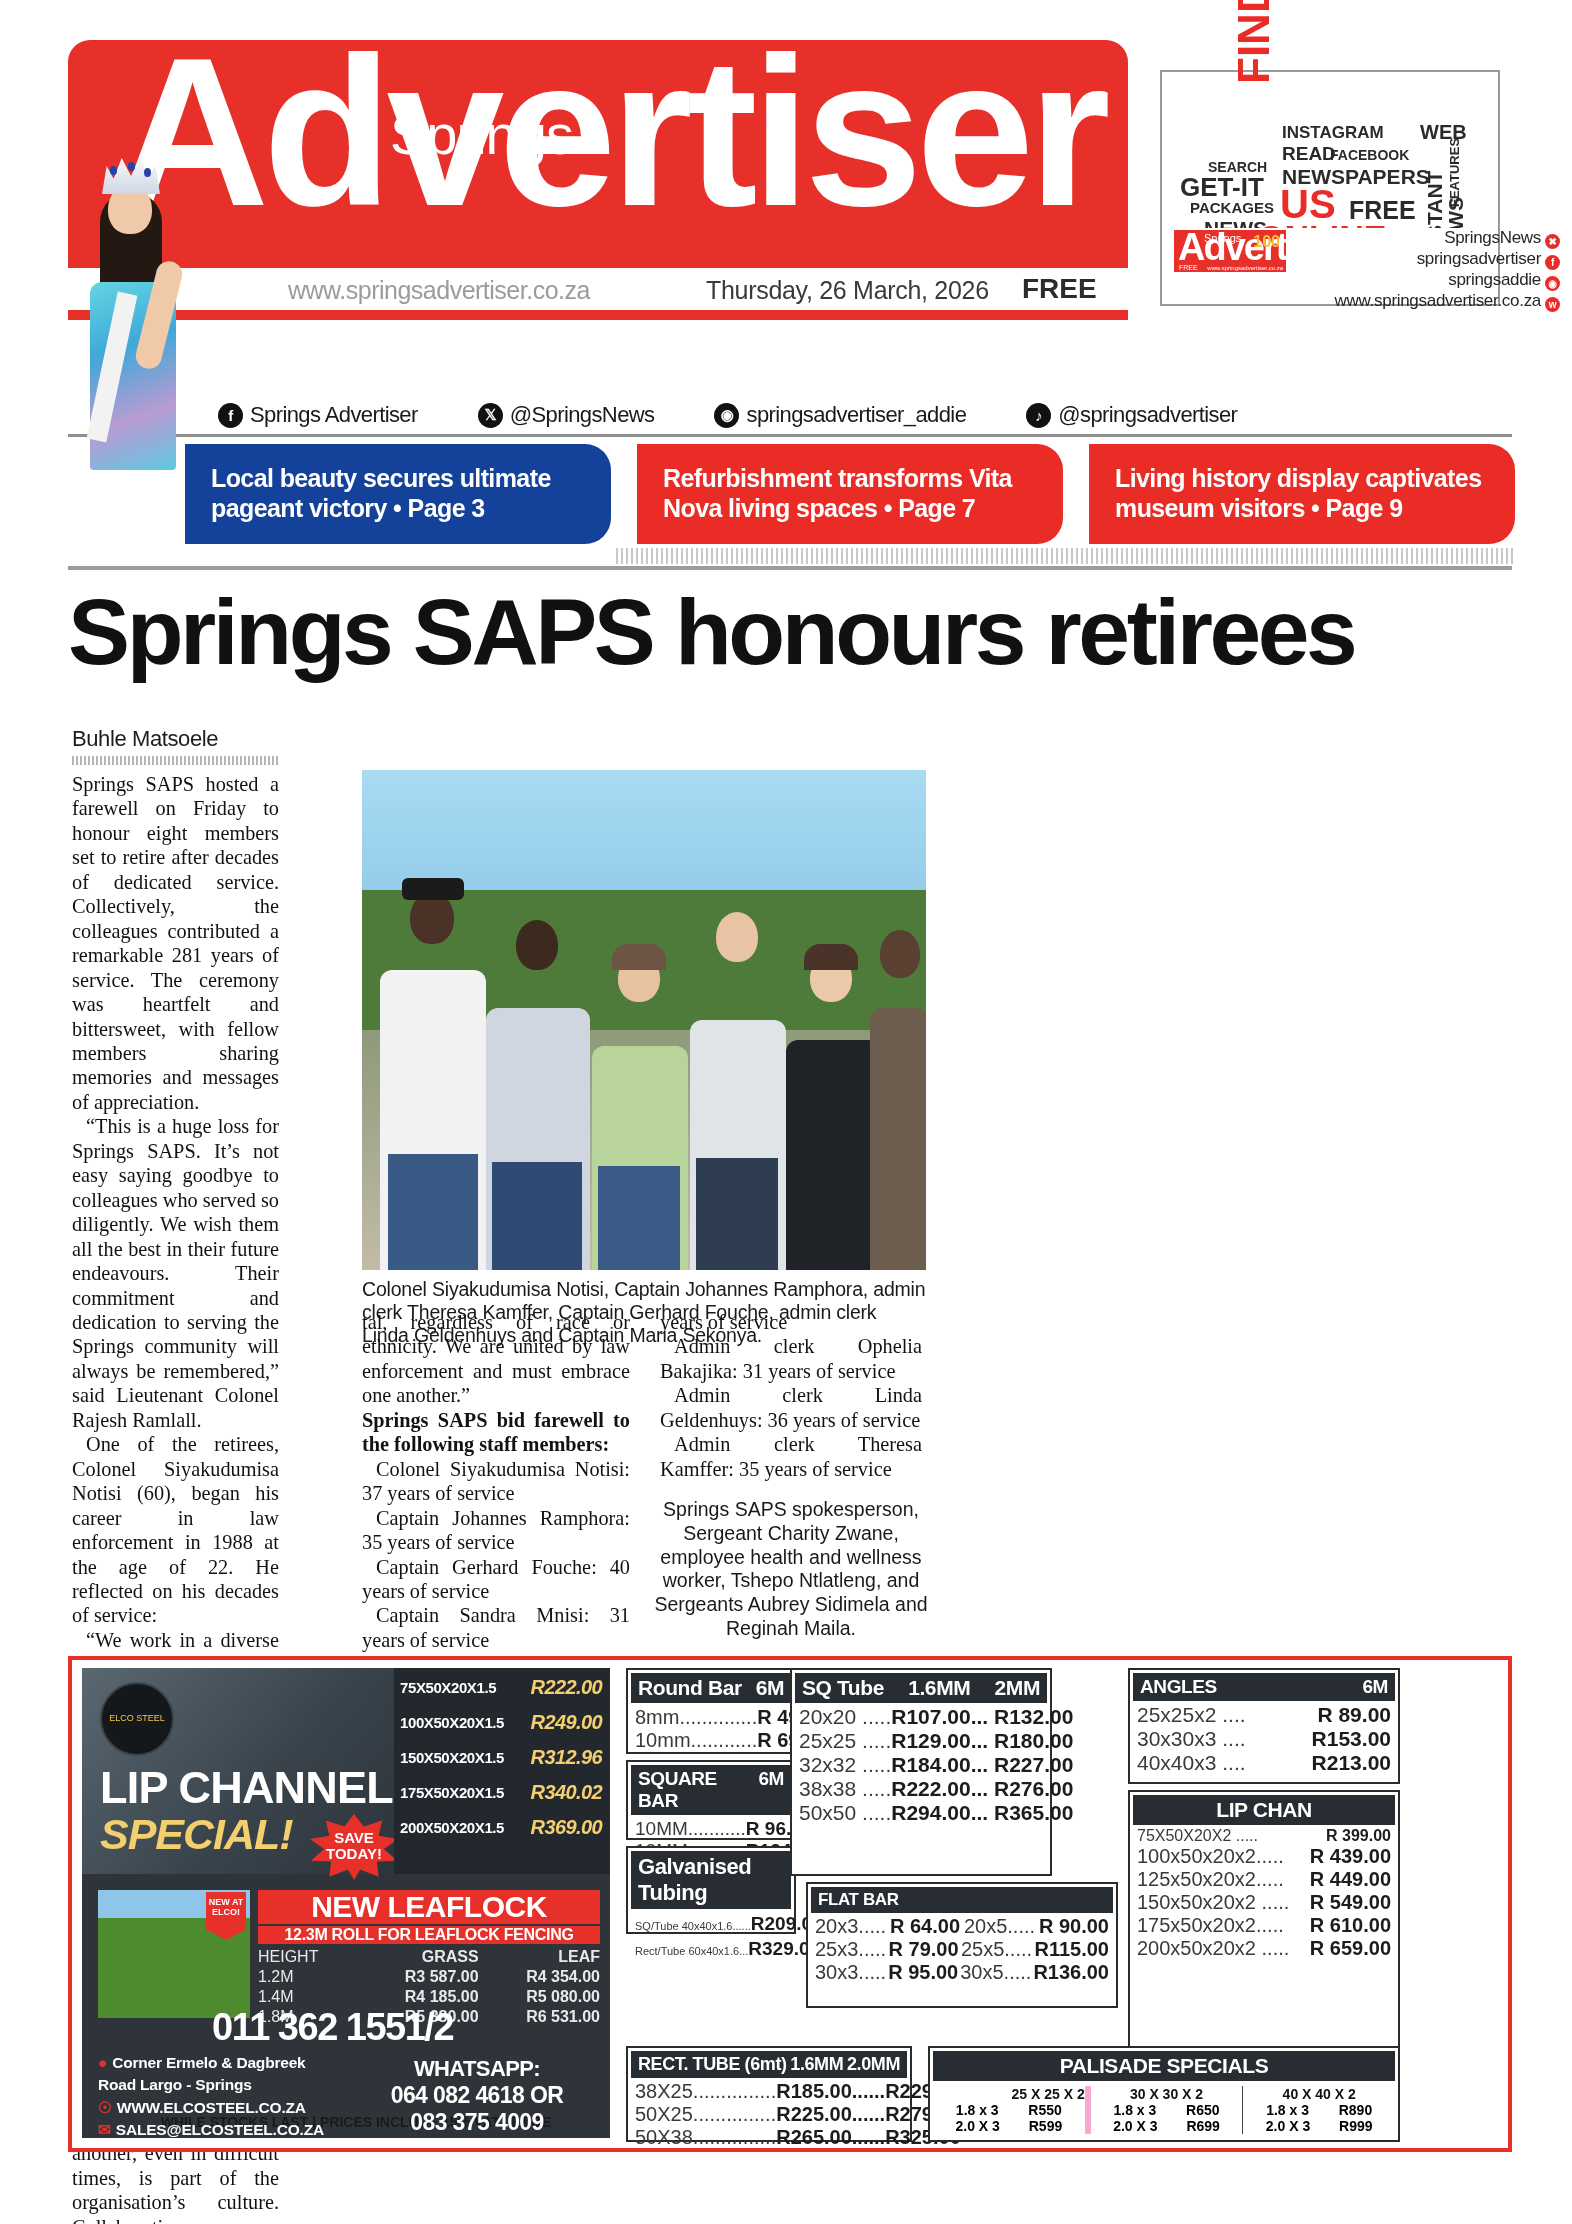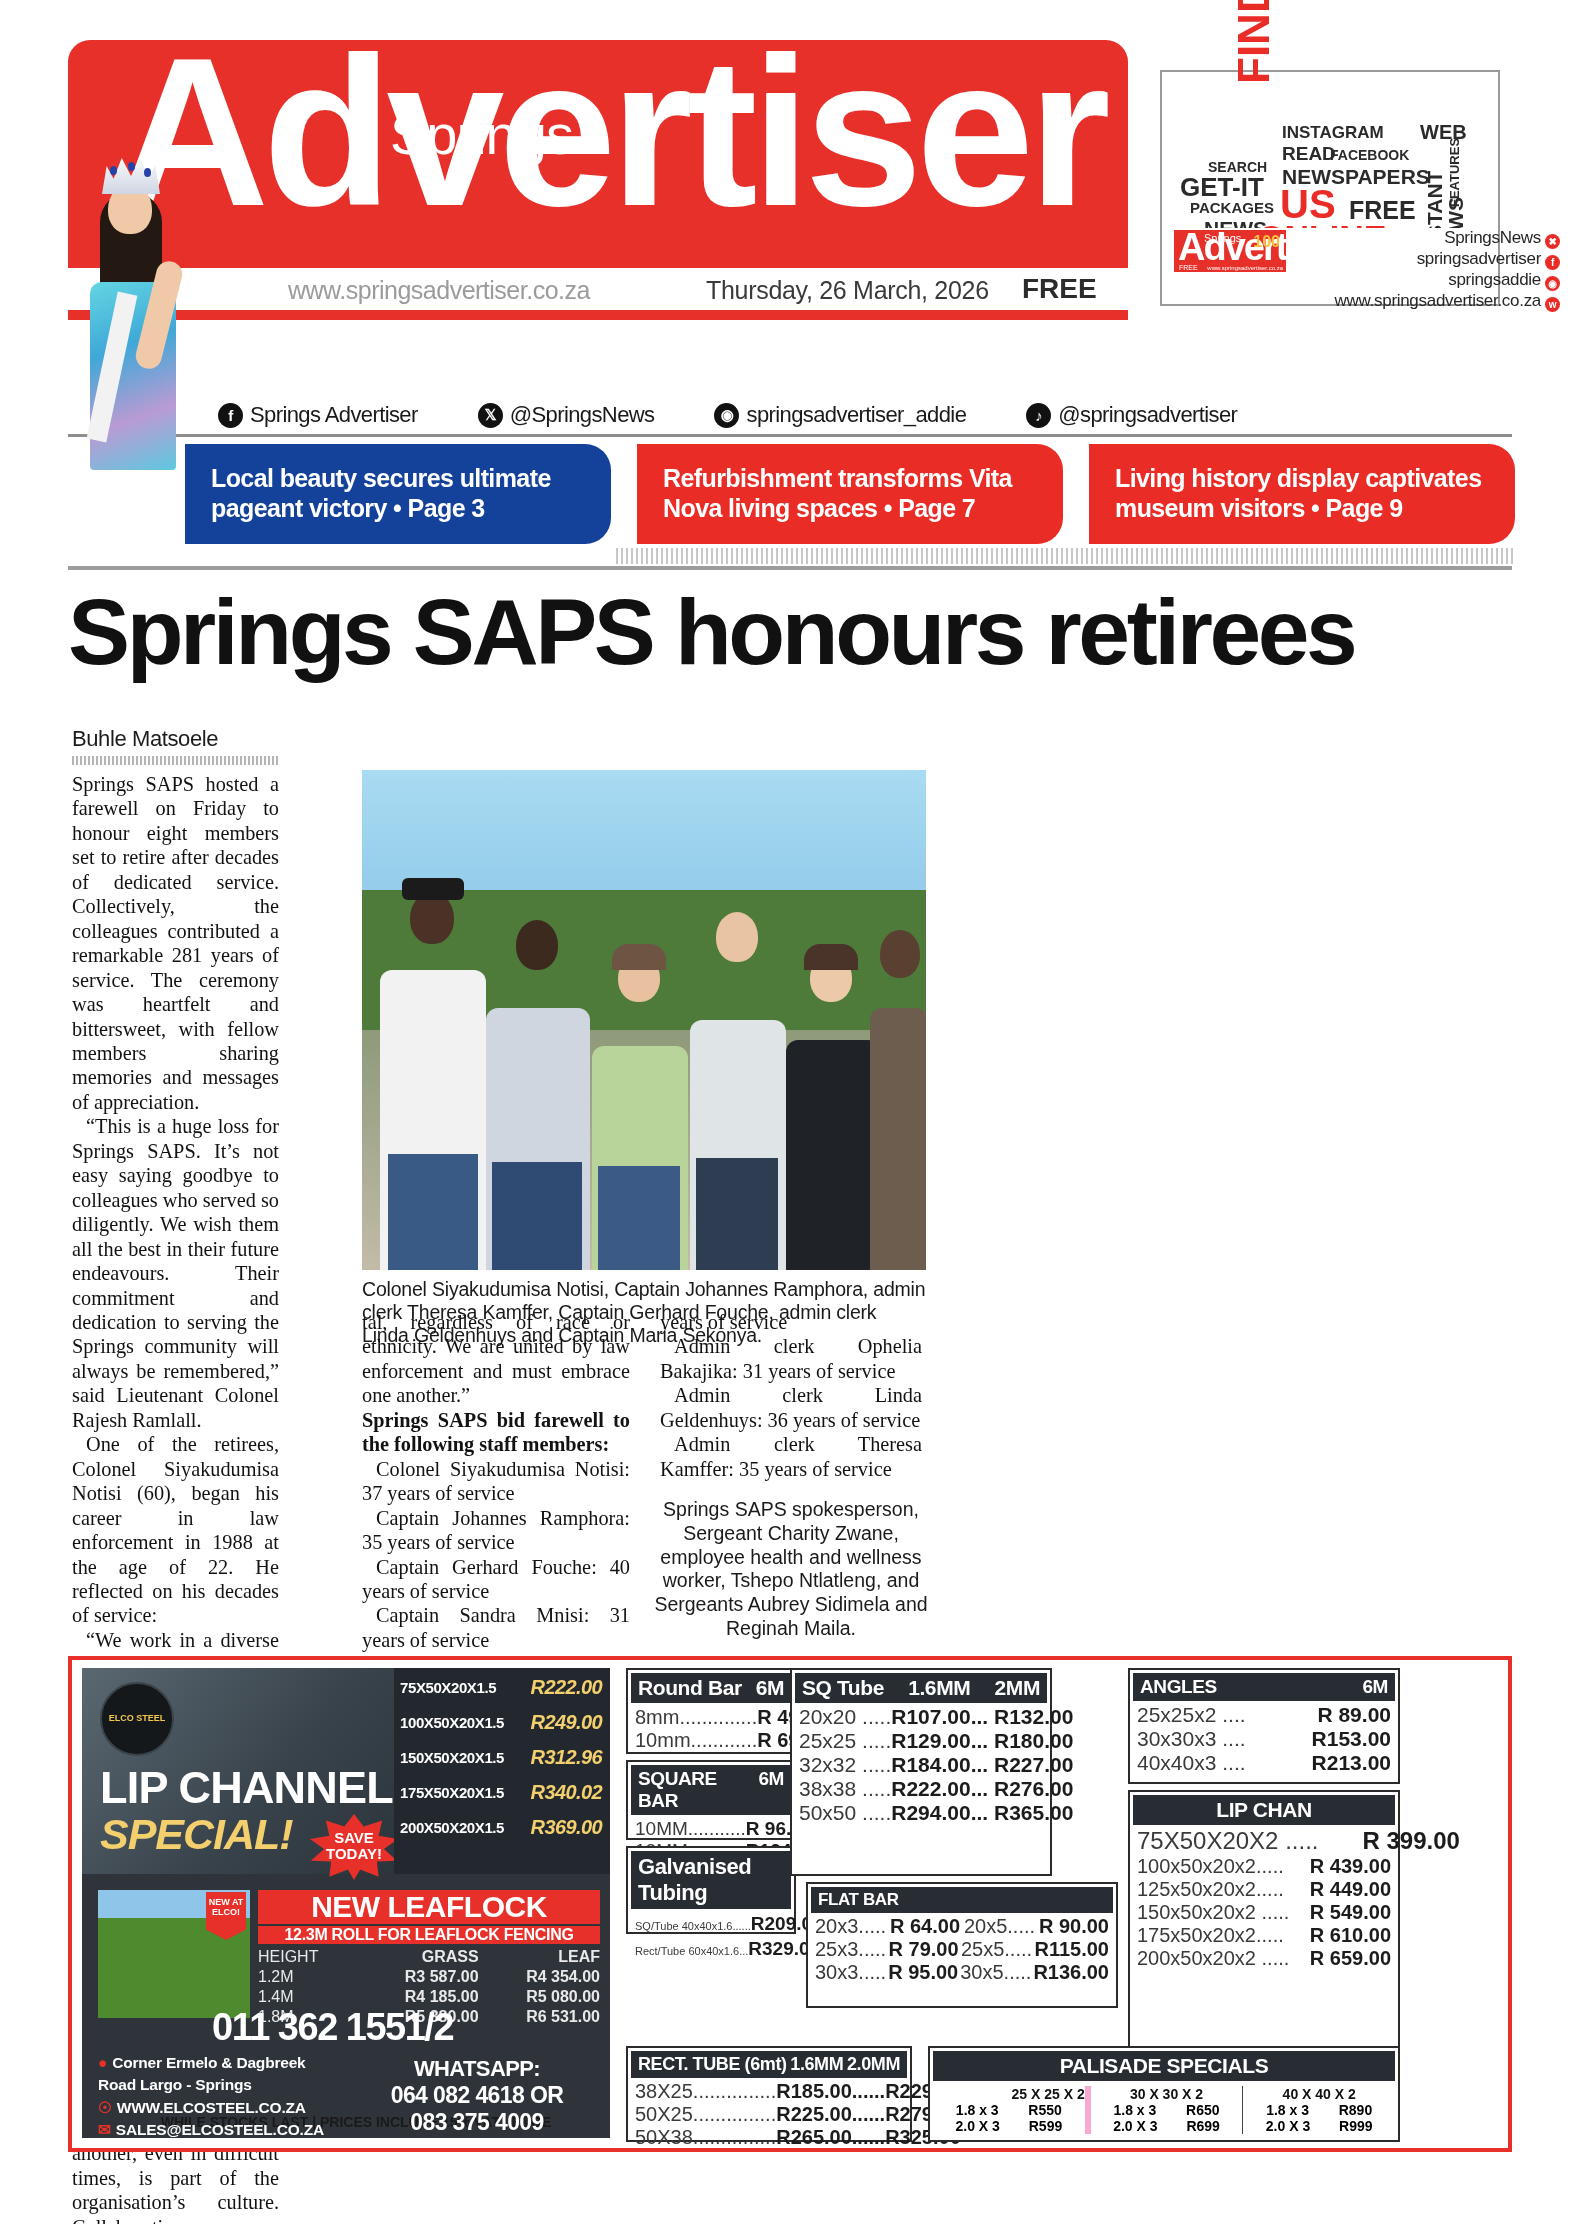--- a/index.html
+++ b/index.html
@@ -113,21 +113,21 @@
   .ph .torso { position:absolute; bottom:0; border-radius:12px 12px 0 0; }
 
   
   .advert { position:absolute; left:68px; top:1656px; width:1444px; height:496px;
             border:4px solid #e8302a; background:#fff; }
 
   .elco { position:absolute; left:10px; top:8px; width:528px; height:470px; background:#2e3439; }
   .elco-hero { position:absolute; left:0; top:0; width:528px; height:206px;
                background: linear-gradient(130deg,#5a6872 0%,#39434b 40%,#20262b 100%); }
   .elco-logo { position:absolute; left:18px; top:14px; width:74px; height:74px; border-radius:50%; background:#14181b;
-               border:2px solid #3b4349; color:#f4c84a; font-size:9px; font-weight:700; text-align:center; padding-top:30px; line-height:1.1;}
+               border:2px solid #3b4349; color:#f4c84a; font-size:9px; font-weight:400; text-align:center; padding-top:30px; line-height:1.1;}
   .lipchan { position:absolute; left:18px; top:94px; font-size:45px; font-weight:800; color:#fff; letter-spacing:-.8px;}
   .special { position:absolute; left:18px; top:142px; font-size:43px; font-weight:800; color:#f3cf6e; font-style:italic; letter-spacing:-1px;}
   .starburst { position:absolute; left:228px; top:146px; width:88px; height:66px; background:#e8302a;
                clip-path: polygon(50% 0,61% 19%,82% 10%,78% 33%,100% 38%,84% 53%,99% 71%,76% 72%,78% 95%,57% 84%,50% 100%,43% 84%,22% 95%,24% 72%,1% 71%,16% 53%,0 38%,22% 33%,18% 10%,39% 19%);
                color:#fff; font-size:15px; font-weight:800; text-align:center; padding-top:16px; line-height:1.05;}
   .pricecol { position:absolute; right:0; top:0; width:216px; height:206px; background:#22282d; padding:8px 8px 0 6px;}
   .prow { display:flex; justify-content:space-between; align-items:center; margin-bottom:12px;}
   .psz { font-size:15px; font-weight:800; color:#fff; letter-spacing:-.4px;}
   .pval { font-size:20px; font-weight:800; color:#f3cf6e; font-style:italic; letter-spacing:-.6px;}
 
@@ -541,21 +541,21 @@
       <div class="pbrow" style="font-size:21px;">
           <span class="lbl">40x40x3 ....</span>
           <span class="amt">R213.00</span>
         </div>
     </div>
 
     <div class="pbox" style="left:1056px; top:130px; width:272px; height:292px;">
       <div class="pbhead" style="font-size:21px; justify-content:center;">
         <span>LIP CHAN</span>
       </div>
-      <div class="pbrow" style="font-size:24px;margin-top:2px;gap:44px;">
+      <div class="pbrow" style="font-size:16px;margin-top:2px;">
           <span class="lbl">75X50X20X2 .....</span>
           <span class="amt">R 399.00</span>
         </div>
       <div class="pbrow" style="font-size:20px;">
           <span class="lbl">100x50x20x2.....</span>
           <span class="amt">R 439.00</span>
         </div>
       <div class="pbrow" style="font-size:20px;">
           <span class="lbl">125x50x20x2.....</span>
           <span class="amt">R 449.00</span>

